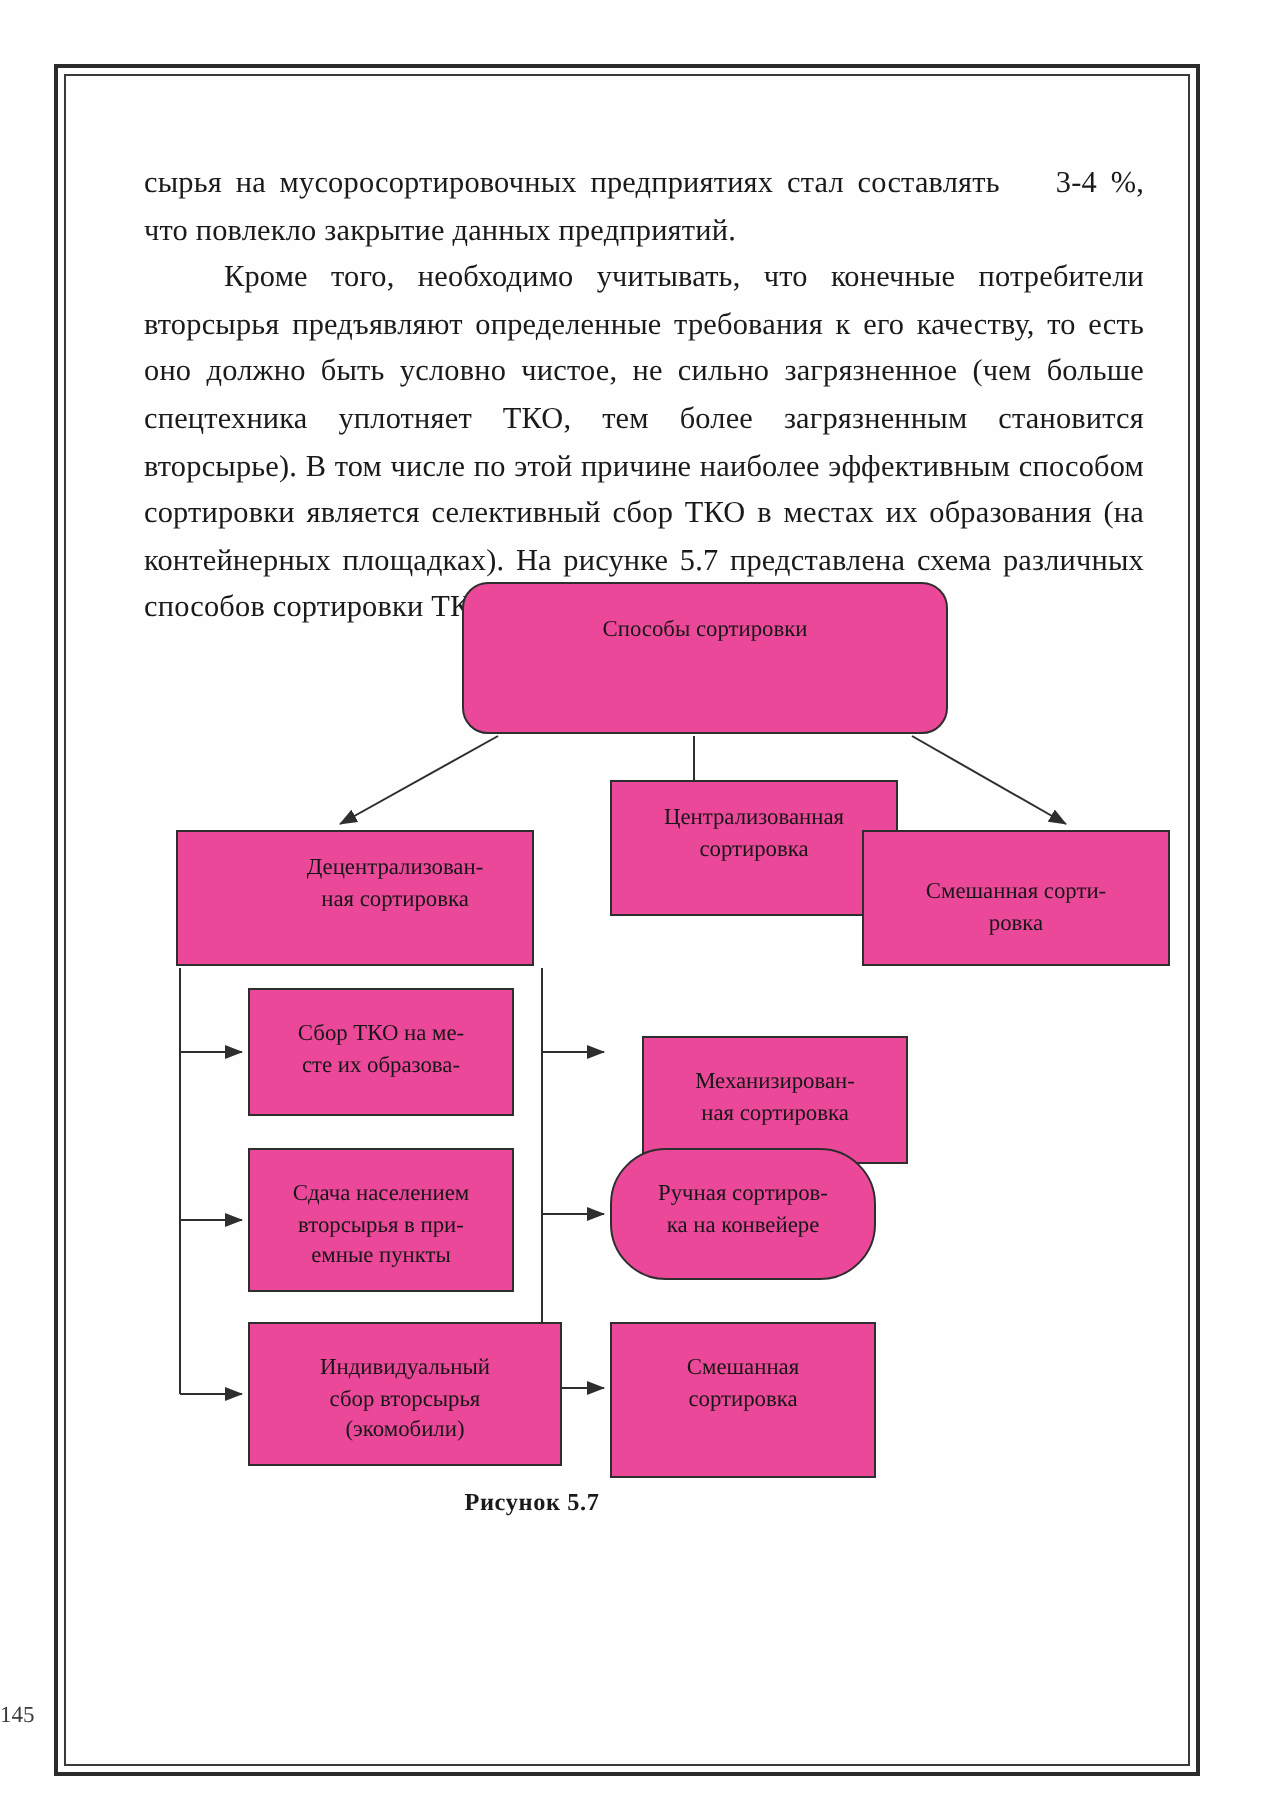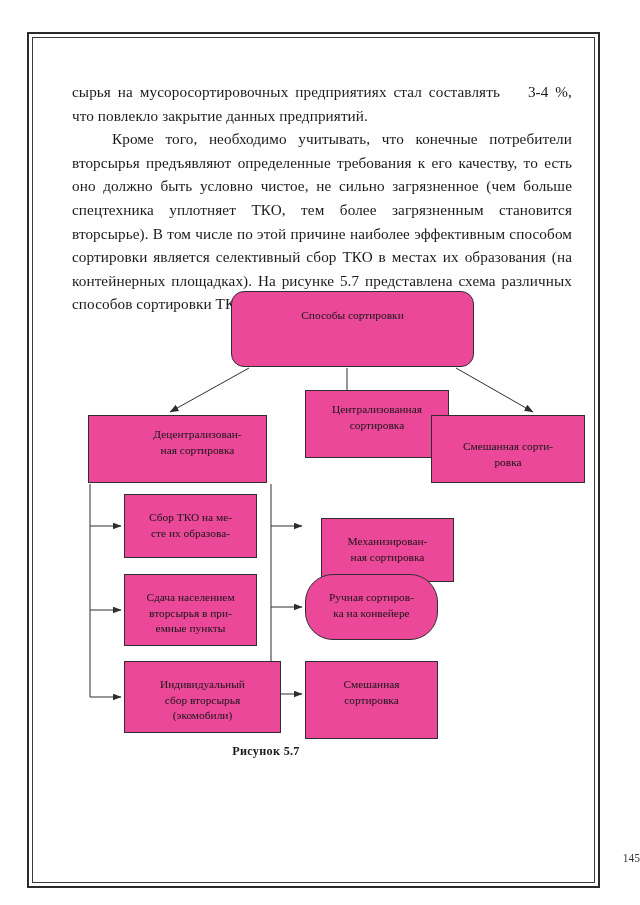--- a/index.html
+++ b/index.html
@@ -107,21 +107,21 @@
     width: 532px;
     text-align: center;
     font-size: 12.2px;
     font-weight: bold;
     letter-spacing: 0.3px;
   }
   #page-number {
     position: absolute;
     left: 0; top: 852px;
     width: 640px;
-    text-align: right;
+    text-align: left;
     font-size: 11.5px;
     color: #3a3a3a;
   }
 </style>
 </head>
 <body>
 
 <div id="page-frame">
   <div id="page-frame-inner"></div>
 </div>

